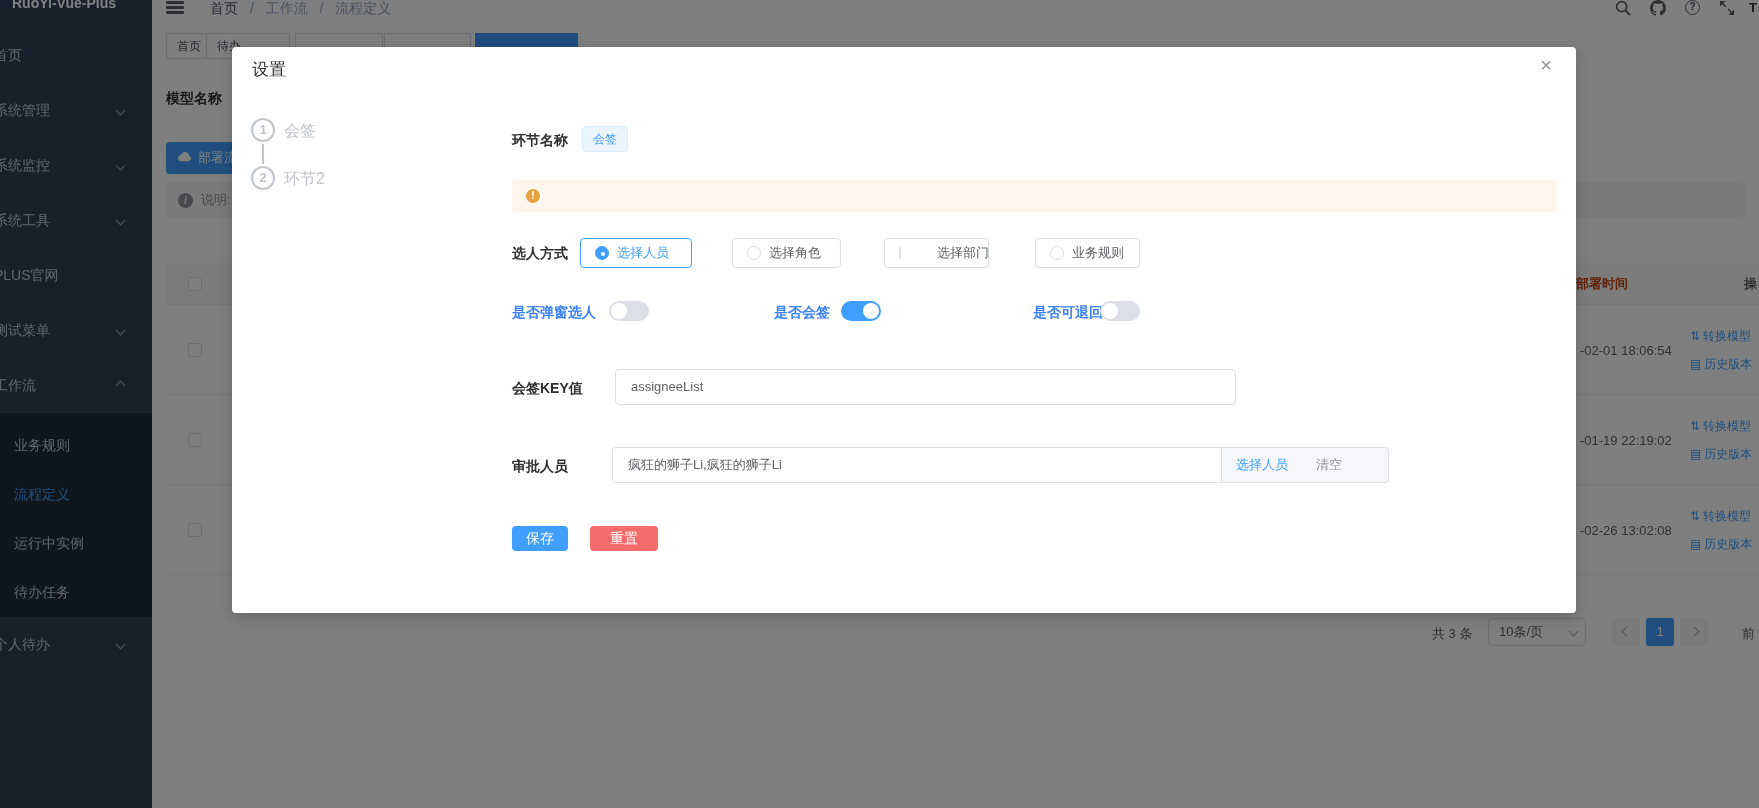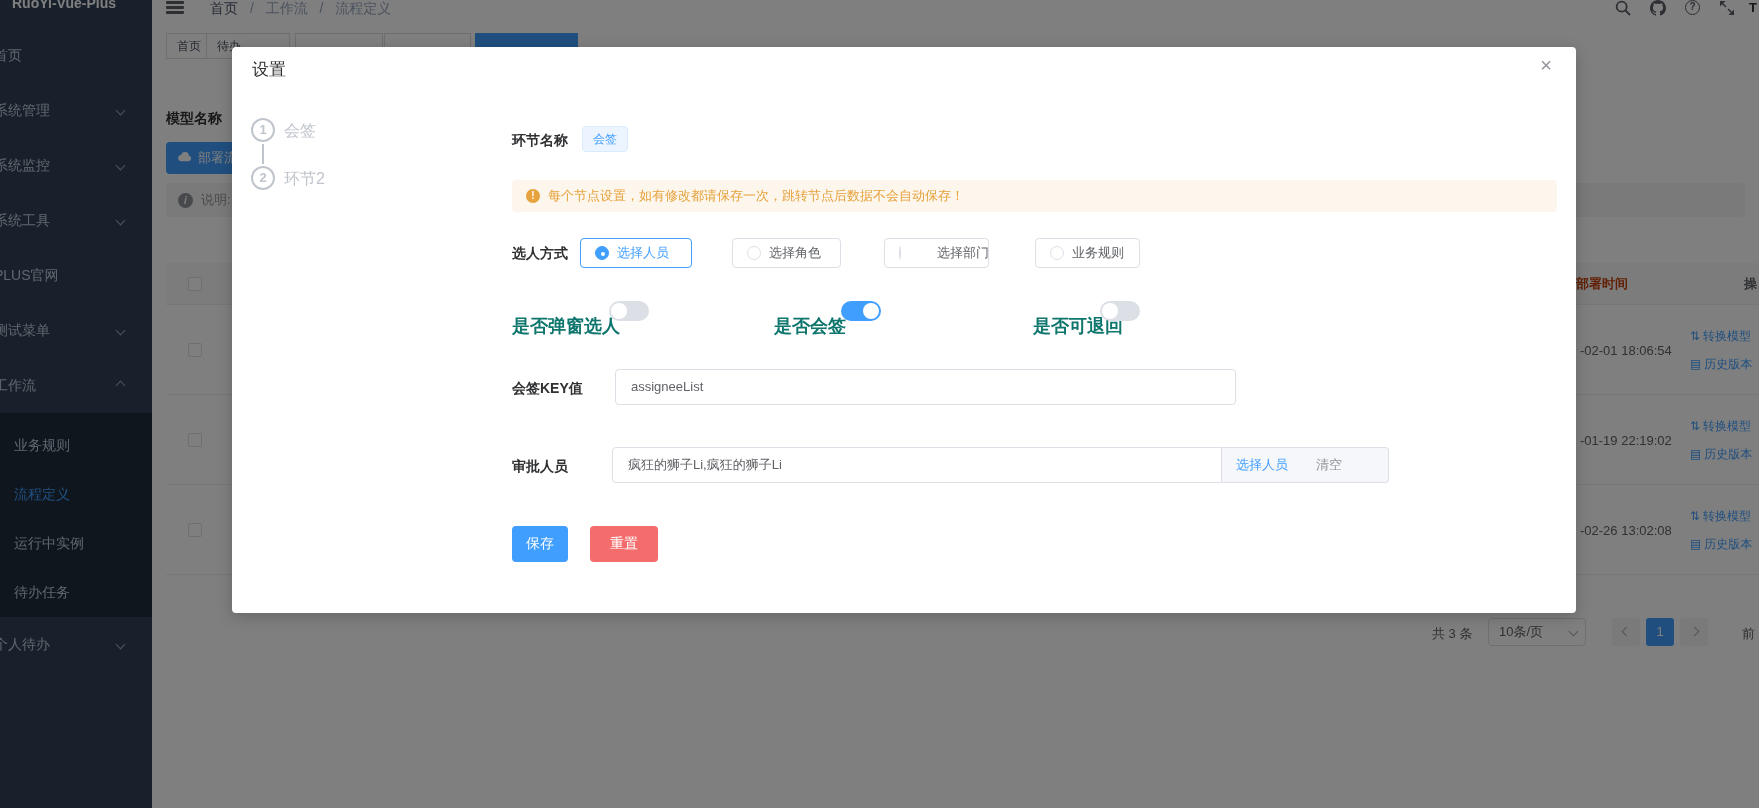--- a/index.html
+++ b/index.html
@@ -18,21 +18,21 @@
   .q-circle { width:15px; height:15px; border:1.5px solid #5a5e66; border-radius:50%; color:#5a5e66;
     font-size:10px; font-weight:bold; text-align:center; line-height:12px; }
   .corner-t { position:absolute; right:2px; top:0; font-size:13px; font-weight:bold; color:#303133; }
 
   
   .tab { position:absolute; top:33px; height:26px; background:#fff; border:1px solid #d8dce5;
     color:#495060; font-size:12px; line-height:24px; padding:0 10px; cursor:pointer; white-space:nowrap; overflow:hidden; }
   .tab.active { background:#409eff; border-color:#409eff; color:#fff; }
 
   
-  .model-label { position:absolute; left:166px; top:90px; font-size:14px; font-weight:bold; color:#303133;margin-top:20px; }
+  .model-label { position:absolute; left:166px; top:90px; font-size:14px; font-weight:bold; color:#303133; }
   .deploy-btn { position:absolute; left:166px; top:142px; height:32px; width:112px; background:#409eff; border:none;
     border-radius:4px; color:#fff; font-size:13px; display:flex; align-items:center; gap:6px; padding:0 12px; cursor:pointer; white-space:nowrap; }
   .note-alert { position:absolute; left:166px; top:183px; right:14px; height:34px; background:#f4f4f5; border-radius:4px;
     display:flex; align-items:center; gap:8px; padding:0 12px; color:#909399; font-size:13px; }
   .info-dot { width:15px; height:15px; border-radius:50%; background:#909399; color:#fff; font-size:10px;
     font-style:italic; font-weight:bold; text-align:center; line-height:15px; flex:0 0 auto; }
 
   .table { position:absolute; left:166px; top:263px; right:0; }
   .thead { position:relative; height:42px; background:#f8f8f9; border-bottom:1px solid #ebeef5; }
   .trow  { position:relative; height:90px; background:#fff; border-bottom:1px solid #ebeef5; }
@@ -94,35 +94,35 @@
   .warn-dot { width:14px; height:14px; border-radius:50%; background:#e6a23c; color:#fff; font-size:10px; font-weight:bold;
     text-align:center; line-height:14px; flex:0 0 auto; }
 
   .mode { position:absolute; top:191px; height:30px; border:1px solid #dcdfe6; border-radius:4px; background:#fff;
     display:flex; align-items:center; gap:8px; padding:0 14px; font-size:13px; color:#606266; cursor:pointer; white-space:nowrap; }
   .mode .rdo { width:14px; height:14px; border:1px solid #dcdfe6; border-radius:50%; background:#fff; position:relative; }
   .mode.sel { border-color:#409eff; color:#409eff; }
   .mode.sel .rdo { background:#409eff; border-color:#409eff; }
   .mode.sel .rdo::after { content:""; position:absolute; left:5px; top:5px; width:4px; height:4px; border-radius:50%; background:#fff; }
 
-  .sw-label { position:absolute; top:267px; font-size:18px; font-weight:bold; color:#0f766e; white-space:nowrap; }
+  .sw-label { position:absolute; top:257px; font-size:14px; font-weight:bold; color:#3b82f6; white-space:nowrap; }
   .sw { position:absolute; top:254px; width:40px; height:20px; border-radius:10px; background:#dcdfe6; cursor:pointer; }
   .sw::after { content:""; position:absolute; top:2px; left:2px; width:16px; height:16px; border-radius:50%; background:#fff; }
   .sw.on { background:#409eff; }
   .sw.on::after { left:auto; right:2px; }
 
   .f-input { position:absolute; height:36px; border:1px solid #dcdfe6; border-radius:4px; background:#fff;
     font-size:13px; color:#606266; line-height:34px; padding:0 15px; white-space:nowrap; overflow:hidden; cursor:text; }
   .appr-group { position:absolute; left:990px; top:400px; width:167px; height:36px; background:#f5f7fa; border:1px solid #dcdfe6;
     border-left:none; border-radius:0 4px 4px 0; display:flex; align-items:center; }
   .appr-group .gbtn { font-size:13px; padding:0 14px; cursor:pointer; line-height:34px; white-space:nowrap; }
   .gbtn.pick { color:#409eff; }
   .gbtn.clear { color:#909399; }
 
-  .btn { position:absolute; top:479px; height:36px; border:none; border-radius:4px; color:#fff; font-size:14px; cursor:pointer; }
+  .btn { position:absolute; top:479px; height:25px; border:none; border-radius:4px; color:#fff; font-size:14px; cursor:pointer; }
   .btn.save { left:280px; width:56px; background:#409eff; }
   .btn.reset { left:358px; width:68px; background:#f56c6c; }
 </style>
 </head>
 <body>
 
 <div class="navbar">
   <div class="hamburger">
       <i></i>
       <i></i>
@@ -295,21 +295,20 @@
   <div class="step-lbl" style="top:74px;">会签</div>
   <div class="step-line"></div>
   <div class="step-circle" style="top:119px;">2</div>
   <div class="step-lbl" style="top:122px;">环节2</div>
 
   <span class="f-label" style="left:280px; top:85px;">环节名称</span>
   <span class="tag">会签</span>
 
   <div class="warn">
     <span class="warn-dot">!</span>
-    <span>每个节点设置，如有修改都请保存一次，跳转节点后数据不会自动保存！</span>
   </div>
 
   <span class="f-label" style="left:280px; top:198px;">选人方式</span>
   <div class="mode sel" style="left:348px; width:112px;">
     <span class="rdo"></span>
       <span>选择人员</span>
   </div>
   <div class="mode" style="left:500px; width:109px;">
     <span class="rdo"></span>
       <span>选择角色</span>

